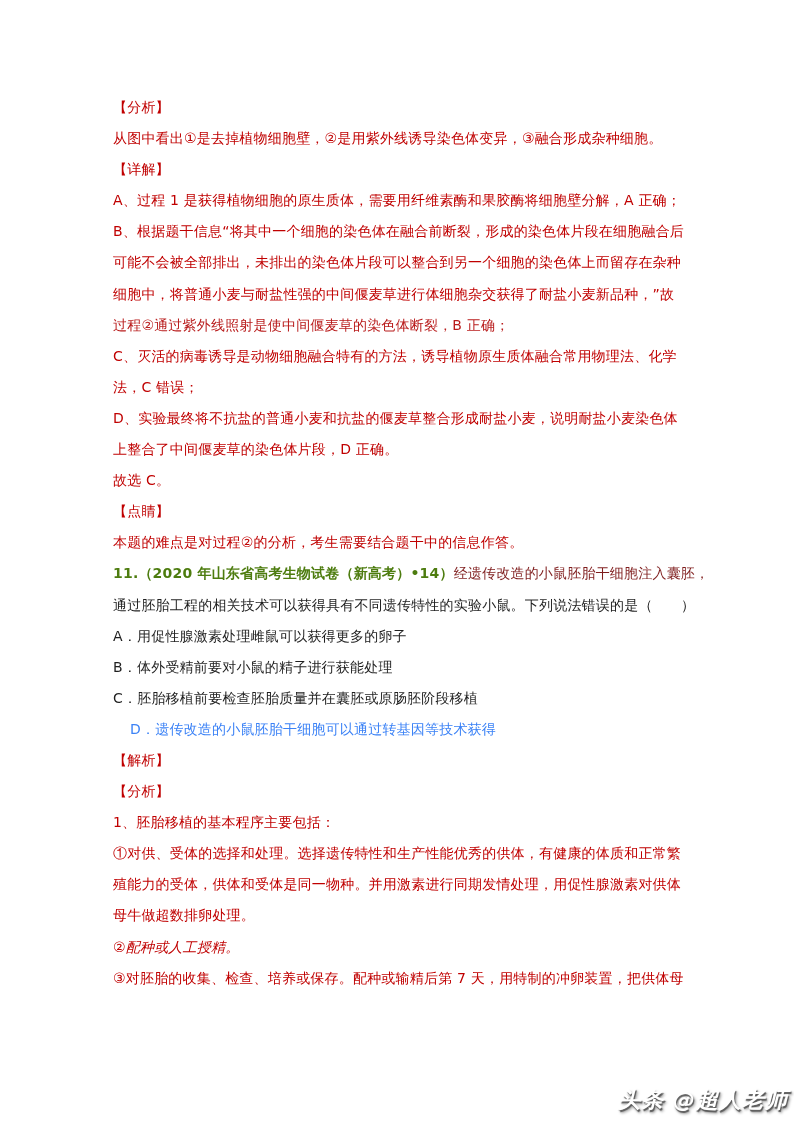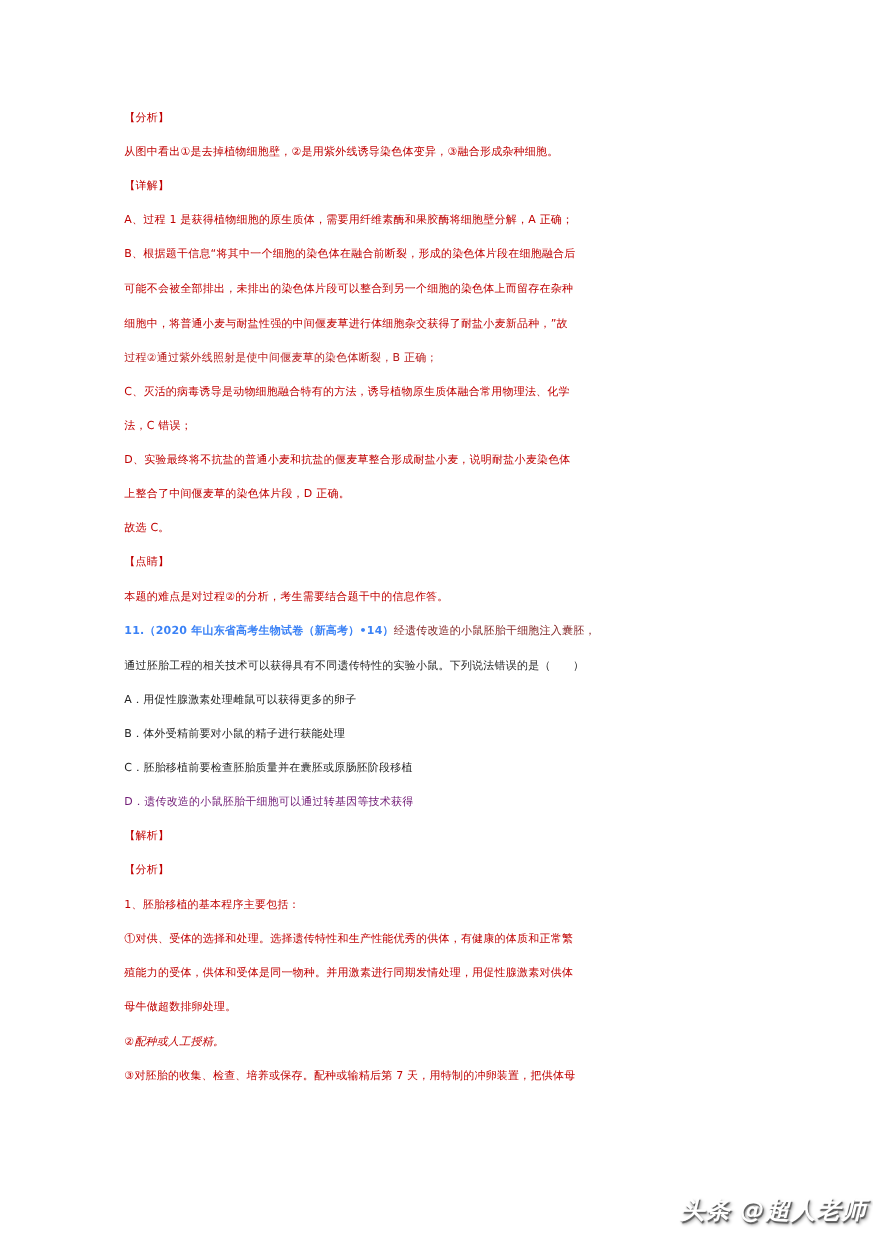--- a/index.html
+++ b/index.html
@@ -11,21 +11,21 @@
     overflow:hidden;
     margin:0 auto;
   }
   .doc{
     position:absolute;
     left:113px;top:92px;width:568px;
   }
   .line{
     height:31.1px;
     line-height:31.1px;
-    font-size:10px;
+    font-size:14px;
     white-space:nowrap;
     letter-spacing:0.2px;
   }
   .line span.bold{font-weight:700;}
   .watermark{
     position:absolute;
     top:1085px;right:6px;
     font-size:22px;
     font-weight:700;
     letter-spacing:1px;
@@ -48,26 +48,26 @@
       <div class="line"><span style="color: rgb(192, 0, 0);">可能不会被全部排出，未排出的染色体片段可以整合到另一个细胞的染色体上而留存在杂种</span></div>
       <div class="line"><span style="color: rgb(192, 0, 0);">细胞中，将普通小麦与耐盐性强的中间偃麦草进行体细胞杂交获得了耐盐小麦新品种，”故</span></div>
       <div class="line"><span style="color: #b91c1c;">过程②通过紫外线照射是使中间偃麦草的染色体断裂，B 正确；</span></div>
       <div class="line"><span style="color: rgb(192, 0, 0);">C、灭活的病毒诱导是动物细胞融合特有的方法，诱导植物原生质体融合常用物理法、化学</span></div>
       <div class="line"><span style="color: rgb(192, 0, 0);">法，C 错误；</span></div>
       <div class="line"><span style="color: rgb(192, 0, 0);">D、实验最终将不抗盐的普通小麦和抗盐的偃麦草整合形成耐盐小麦，说明耐盐小麦染色体</span></div>
       <div class="line"><span style="color: rgb(192, 0, 0);">上整合了中间偃麦草的染色体片段，D 正确。</span></div>
       <div class="line"><span style="color: rgb(192, 0, 0);">故选 C。</span></div>
       <div class="line"><span style="color: rgb(192, 0, 0);">【点睛】</span></div>
       <div class="line"><span style="color: rgb(192, 0, 0);">本题的难点是对过程②的分析，考生需要结合题干中的信息作答。</span></div>
-      <div class="line"><span class="bold" style="color: #3b82f6;">11.（2020 年山东省高考生物试卷（新高考）•14）</span><span style="color: #7f1d1d;">经遗传改造的小鼠胚胎干细胞注入囊胚，</span></div>
+      <div class="line"><span class="bold" style="color: #4d7c0f;">11.（2020 年山东省高考生物试卷（新高考）•14）</span><span style="color: #7f1d1d;">经遗传改造的小鼠胚胎干细胞注入囊胚，</span></div>
       <div class="line"><span style="color: rgb(31, 31, 31);">通过胚胎工程的相关技术可以获得具有不同遗传特性的实验小鼠。下列说法错误的是（　　）</span></div>
       <div class="line"><span style="color: rgb(31, 31, 31);">A．用促性腺激素处理雌鼠可以获得更多的卵子</span></div>
       <div class="line"><span style="color: rgb(31, 31, 31);">B．体外受精前要对小鼠的精子进行获能处理</span></div>
       <div class="line"><span style="color: rgb(31, 31, 31);">C．胚胎移植前要检查胚胎质量并在囊胚或原肠胚阶段移植</span></div>
-      <div class="line"><span style="color: #701a75;">D．遗传改造的小鼠胚胎干细胞可以通过转基因等技术获得</span></div>
+      <div class="line"><span style="color: #3b82f6; margin-left: 17px;">D．遗传改造的小鼠胚胎干细胞可以通过转基因等技术获得</span></div>
       <div class="line"><span style="color: rgb(192, 0, 0);">【解析】</span></div>
       <div class="line"><span style="color: rgb(192, 0, 0);">【分析】</span></div>
       <div class="line"><span style="color: rgb(192, 0, 0);">1、胚胎移植的基本程序主要包括：</span></div>
       <div class="line"><span style="color: rgb(192, 0, 0); font-family: Liberation Mono, monospace;">①对供、受体的选择和处理。选择遗传特性和生产性能优秀的供体，有健康的体质和正常繁</span></div>
       <div class="line"><span style="color: rgb(192, 0, 0);">殖能力的受体，供体和受体是同一物种。并用激素进行同期发情处理，用促性腺激素对供体</span></div>
       <div class="line"><span style="color: rgb(192, 0, 0);">母牛做超数排卵处理。</span></div>
       <div class="line"><span style="color: rgb(192, 0, 0); font-style: italic;">②配种或人工授精。</span></div>
       <div class="line"><span style="color: rgb(192, 0, 0);">③对胚胎的收集、检查、培养或保存。配种或输精后第 7 天，用特制的冲卵装置，把供体母</span></div>
     </div>
   <div class="watermark">头条 @超人老师</div>

